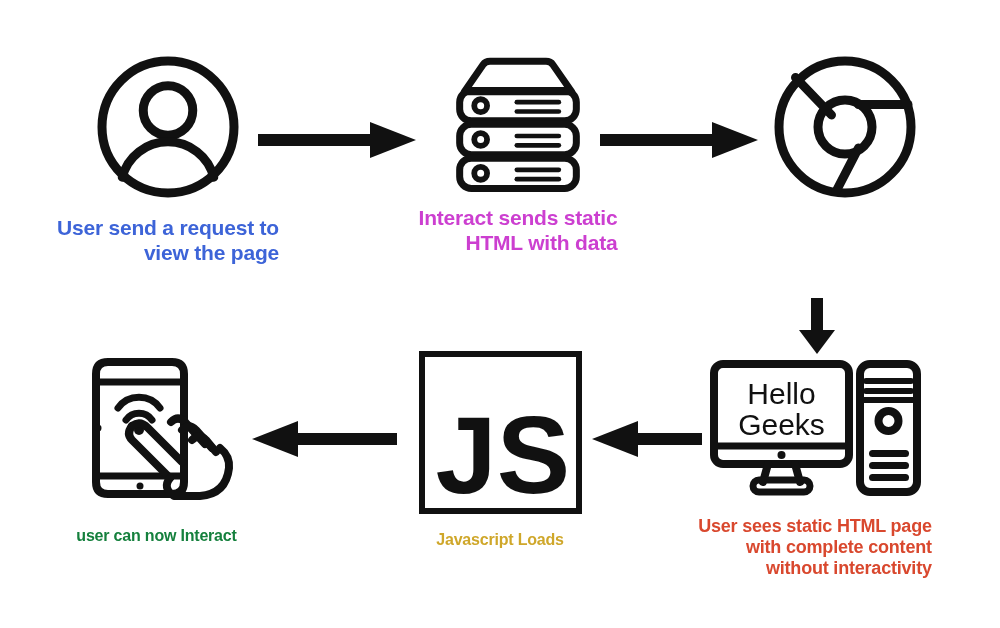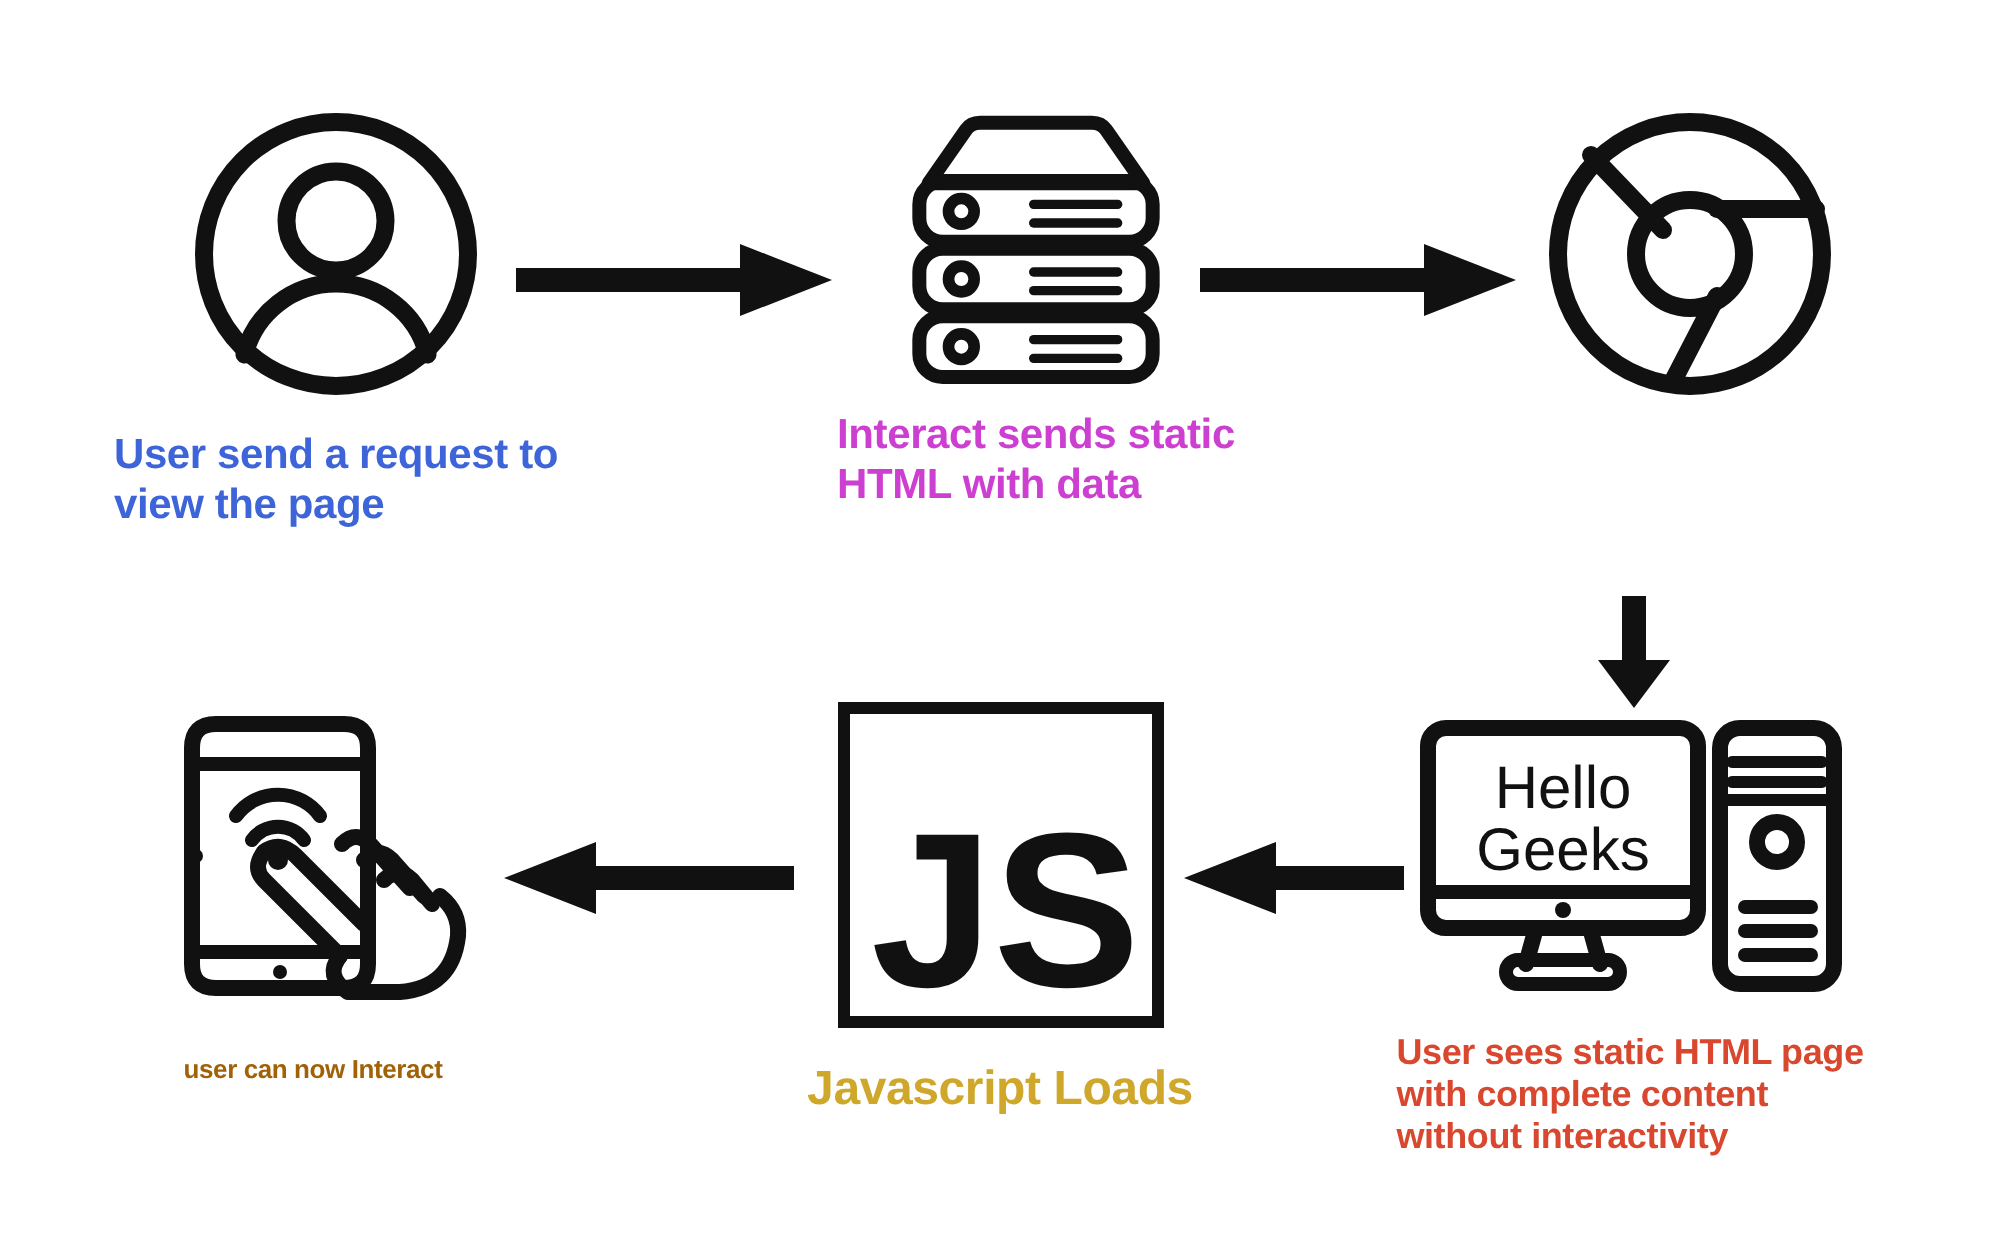--- a/index.html
+++ b/index.html
@@ -24,21 +24,21 @@
     display: flex;
     flex-direction: column;
     align-items: center;
   }
   .icon-wrap {
     display: flex;
     align-items: flex-end;
     justify-content: center;
   }
   .caption {
-    text-align: left;
+    text-align: right;
     font-weight: bold;
     line-height: 1.18;
     white-space: pre-line;
     letter-spacing: -0.2px;
   }
   .arrow {
     position: absolute;
   }
 
   
@@ -56,22 +56,22 @@
   #node-browser .caption { margin-top: 14px; }
 
   #node-monitor .caption { margin-top: 18px; }
   #node-js .caption      { margin-top: 16px; }
   #node-tablet .caption  { margin-top: 22px; }
 
   .cap-user    { color: #3d64d8; font-size: 21px; }
   .cap-server  { color: #cc3fd0; font-size: 21px; }
   .cap-browser { color: #33cc33; font-size: 21px; }
   .cap-monitor { color: #d9482e; font-size: 18px; }
-  .cap-js      { color: #cfa72a; font-size: 24px; }
-  .cap-tablet  { color: #a16207; font-size: 13px; }
+  .cap-js      { color: #cfa72a; font-size: 16px; }
+  .cap-tablet  { color: #15803d; font-size: 16px; }
 
   
   #arrow-1 { left: 258px; top: 118px; }
   #arrow-2 { left: 600px; top: 118px; }
   #arrow-3 { left: 795px; top: 298px; }
   #arrow-4 { left: 592px; top: 417px; }
   #arrow-5 { left: 252px; top: 417px; }
 
   .js-letters {
     font-family: "Liberation Sans", sans-serif;

